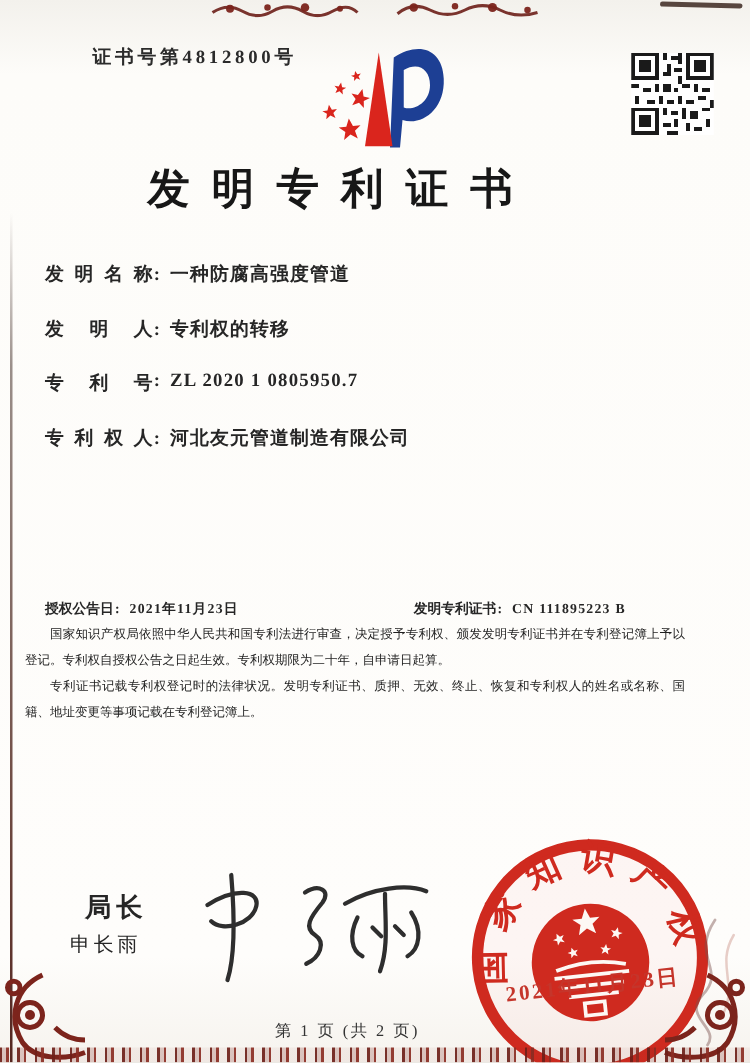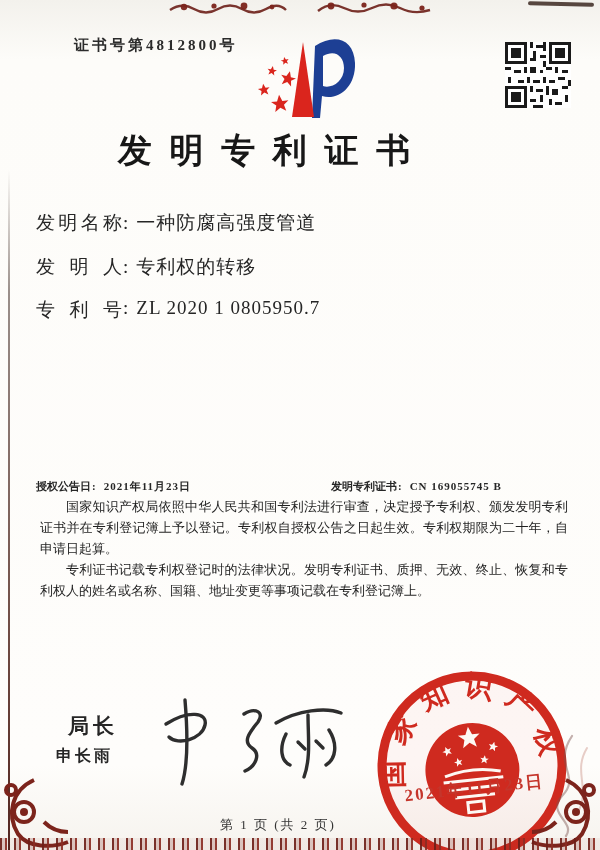--- a/index.html
+++ b/index.html
@@ -8,33 +8,33 @@
     background:linear-gradient(180deg,#f3f1ec 0%,#fdfcf9 7%,#fefdfb 90%,#f6f3ee 100%);
     font-family:"Liberation Serif","DejaVu Serif",serif;color:#262626;
   }
   .abs{position:absolute;}
   
   .cert-no{left:34px;top:36px;font-size:15px;font-weight:600;letter-spacing:3px;color:#2b2b2b;margin-left:40px;}
   .title{left:0;top:128px;width:528px;text-align:center;font-size:34px;font-weight:600;
          letter-spacing:0.52em;text-indent:0.52em;color:#171717;}
   
   .fields{left:36px;top:210px;width:540px;}
-  .frow{height:22px;margin-bottom:21.5px;font-size:19px;font-weight:400;white-space:nowrap;}
+  .frow{height:22px;margin-bottom:21.5px;font-size:15px;font-weight:700;white-space:nowrap;}
   .flabel{display:inline-block;width:86px;text-align:justify;text-align-last:justify;vertical-align:top;}
   .colon{display:inline-block;margin:0 8px 0 1px;}
   .fvalue{letter-spacing:1px;}
   .grant-row{left:36px;top:479px;width:540px;font-size:11px;font-weight:600;white-space:nowrap;}
   .grant-right{position:absolute;left:295px;top:0;}
   
-  .paras{left:40px;top:497px;width:528px;font-size:13px;line-height:21px;
-         text-align:justify;color:#1f1f1f;font-family:Liberation Mono, monospace;}
+  .paras{left:20px;top:497px;width:528px;font-size:10px;line-height:21px;
+         text-align:justify;color:#1f1f1f;}
   .paras p{margin:0;text-indent:2em;}
   
   .signer-title{left:68px;top:712px;font-size:21px;font-weight:600;letter-spacing:4px;}
-  .signer-name{left:56px;top:746px;font-size:16px;font-weight:700;letter-spacing:3px;}
+  .signer-name{left:56px;top:746px;font-size:16px;font-weight:400;letter-spacing:3px;}
   
   .footer{left:0;top:816px;width:556px;text-align:center;font-size:13px;letter-spacing:2px;color:#333;}
   
   .edge-left{left:8px;top:170px;width:2px;height:680px;
     background:linear-gradient(180deg,rgba(140,140,140,0) 0%,#9a8f8a 18%,#6e4a42 70%,#53251f 100%);}
   .top-right-mark{left:528px;top:2px;width:66px;height:4px;background:#57463f;transform:rotate(1.5deg);border-radius:2px;}
   .fringe{left:0;bottom:0;width:600px;height:12px;opacity:.92;
     background:
       repeating-linear-gradient(90deg,#6d1f18 0 2px,rgba(124,36,28,.25) 2px 5px,#8a2c22 5px 7px,rgba(124,36,28,.06) 7px 14px);}
 </style>
@@ -137,26 +137,29 @@
   <div class="abs fields">
     <div class="frow">
       <span class="flabel">发明名称</span><span class="colon">:</span><span class="fvalue">一种防腐高强度管道</span>
     </div>
     <div class="frow">
       <span class="flabel">发明人</span><span class="colon">:</span><span class="fvalue">专利权的转移</span>
     </div>
     <div class="frow">
       <span class="flabel">专利号</span><span class="colon">:</span><span class="fvalue">ZL 2020 1 0805950.7</span>
     </div>
+    <div class="frow">
+      <span class="flabel">专利权人</span><span class="colon">:</span><span class="fvalue">河北友元管道制造有限公司</span>
+    </div>
   </div>
 
   <div class="abs grant-row">
     <span>授权公告日</span><span class="colon">:</span><span class="fvalue">2021年11月23日</span>
     <span class="grant-right">
-      <span>发明专利证书</span><span class="colon">:</span><span class="fvalue">CN 169055745 B</span>
+      <span>发明专利证书</span><span class="colon">:</span><span class="fvalue">CN 111895223 B</span>
     </span>
   </div>
 
   <div class="abs paras">
     <p>国家知识产权局依照中华人民共和国专利法进行审查，决定授予专利权、颁发发明专利证书并在专利登记簿上予以登记。专利权自授权公告之日起生效。专利权期限为二十年，自申请日起算。</p>
     <p>专利证书记载专利权登记时的法律状况。发明专利证书、质押、无效、终止、恢复和专利权人的姓名或名称、国籍、地址变更等事项记载在专利登记簿上。</p>
   </div>
 
   <div class="abs signer-title">局长</div>
   <div class="abs signer-name">申长雨</div>

